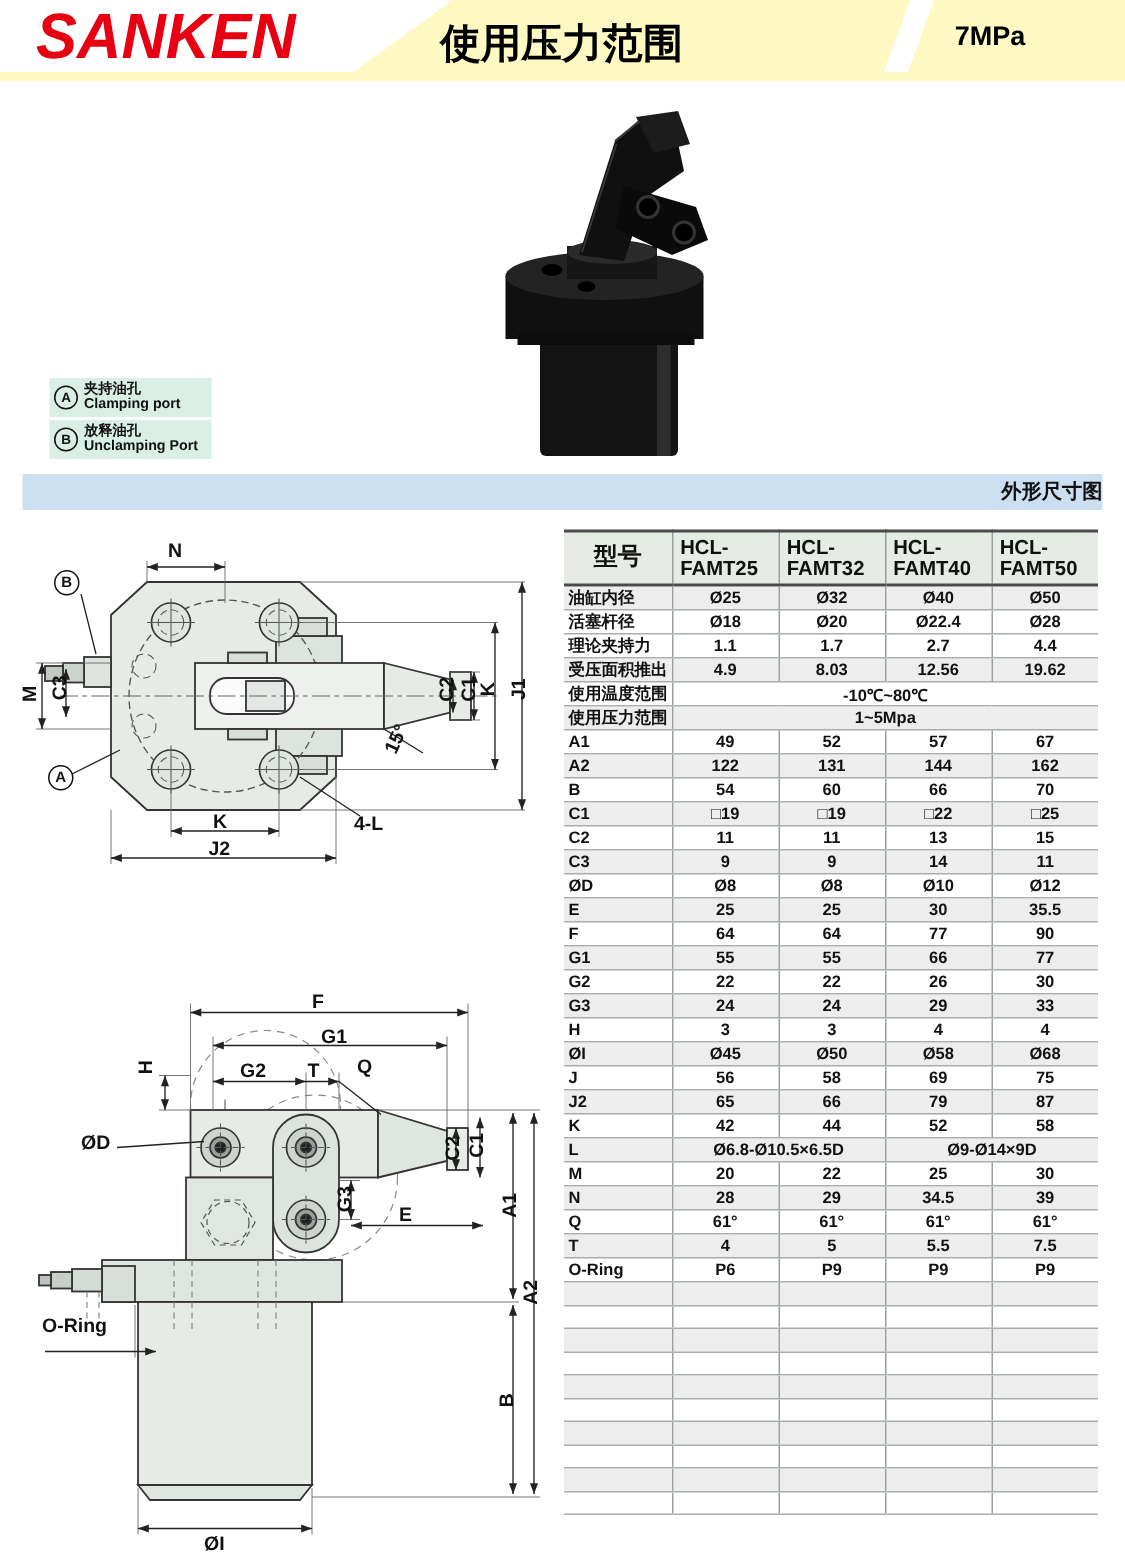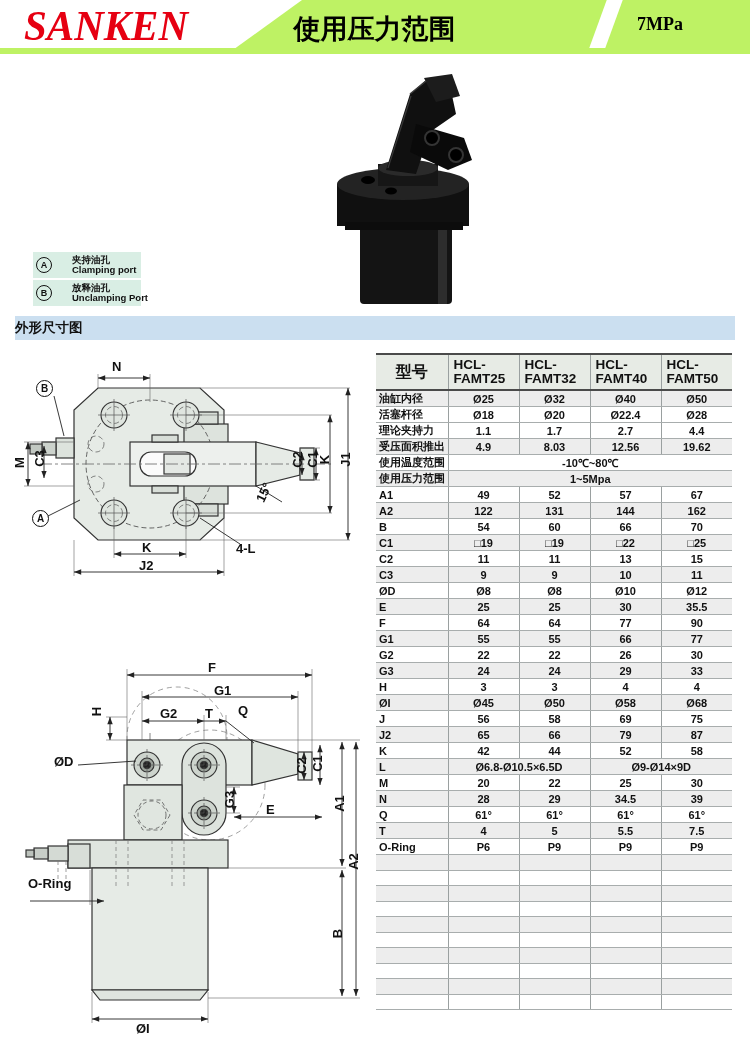--- a/index.html
+++ b/index.html
@@ -1,44 +1,44 @@
 <!DOCTYPE html>
 <html><head>
 <meta charset="utf-8">
 <style>
   html,body{margin:0;padding:0;background:#fff;}
   #page{position:relative;width:750px;height:1045px;background:#ffffff;overflow:hidden;
         font-family:"Liberation Sans",sans-serif;color:#111;}
 
   
-  .header{position:absolute;left:0;top:0;width:750px;height:54px;background:#bef264;font-family:Liberation Serif, serif;}
+  .header{position:absolute;left:0;top:0;width:750px;height:54px;background:#fef9c3;}
   .logo-panel{position:absolute;left:0;top:0;width:302px;height:48px;background:#fff;
               clip-path:polygon(0 0,100% 0,78% 100%,0 100%);}
   .brand{position:absolute;left:24px;top:0px;font-size:41px;font-weight:bold;font-style:italic;
          color:#e60012;letter-spacing:0px;transform:scaleY(1.04);transform-origin:top left;}
   .hdr-title{position:absolute;left:262px;top:11px;width:225px;text-align:center;
              font-size:27px;font-weight:bold;color:#000;}
   .hdr-divider{position:absolute;left:598px;top:0;width:16px;height:48px;background:#fff;
                transform:skewX(-20deg);}
   .hdr-pressure{position:absolute;left:615px;top:14px;width:90px;text-align:center;
                 font-size:18px;font-weight:bold;color:#000;}
 
   
   .legend{position:absolute;left:33px;top:252px;width:108px;height:54px;background:#d9eee4;
           display:flex;flex-direction:column;}
   .legend-row{flex:1;display:flex;align-items:center;gap:4px;padding:1px 3px;}
   .legend-row.first{border-bottom:2px solid #fff;}
   .circ-letter{width:14px;height:14px;min-width:14px;border:1.5px solid #111;border-radius:50%;
                display:flex;align-items:center;justify-content:center;font-size:9px;font-weight:bold;
                background:transparent;}
-  .legend-text{font-size:9.5px;font-weight:bold;line-height:1.05;white-space:nowrap;margin-left:16px;}
+  .legend-text{font-size:9.5px;font-weight:bold;line-height:1.05;white-space:nowrap;}
 
   
   .section-bar{position:absolute;left:15px;top:316px;width:720px;height:24px;background:#cbdff0;
-               text-align:left;font-size:13.5px;font-weight:bold;line-height:24px;}
+               text-align:right;font-size:13.5px;font-weight:bold;line-height:24px;}
 
   
   .table-wrap{position:absolute;left:376px;top:353px;width:356px;}
   table.spec{width:100%;border-collapse:collapse;table-layout:fixed;border-top:2px solid #4a4a4a;}
   table.spec col.c0{width:72px;}
   table.spec th{background:#e7ebe5;border-bottom:2px solid #4a4a4a;border-left:1px solid #9aa0a0;
                 font-size:13.5px;font-weight:bold;text-align:left;padding:2px 0 2px 5px;
                 white-space:pre-line;line-height:1.05;height:36px;box-sizing:border-box;vertical-align:middle;}
   table.spec th:first-child{border-left:none;font-size:16px;text-align:center;padding-left:0;}
   table.spec td{border-bottom:1px solid #a8adad;border-left:1px solid #9aa0a0;
@@ -421,21 +421,21 @@
             <td class="rl">C2</td>
             <td class="rv">11</td>
             <td class="rv">11</td>
             <td class="rv">13</td>
             <td class="rv">15</td>
           </tr>
           <tr class="alt">
             <td class="rl">C3</td>
             <td class="rv">9</td>
             <td class="rv">9</td>
-            <td class="rv">10</td>
+            <td class="rv">14</td>
             <td class="rv">11</td>
           </tr>
           <tr>
             <td class="rl">ØD</td>
             <td class="rv">Ø8</td>
             <td class="rv">Ø8</td>
             <td class="rv">Ø10</td>
             <td class="rv">Ø12</td>
           </tr>
           <tr class="alt">

